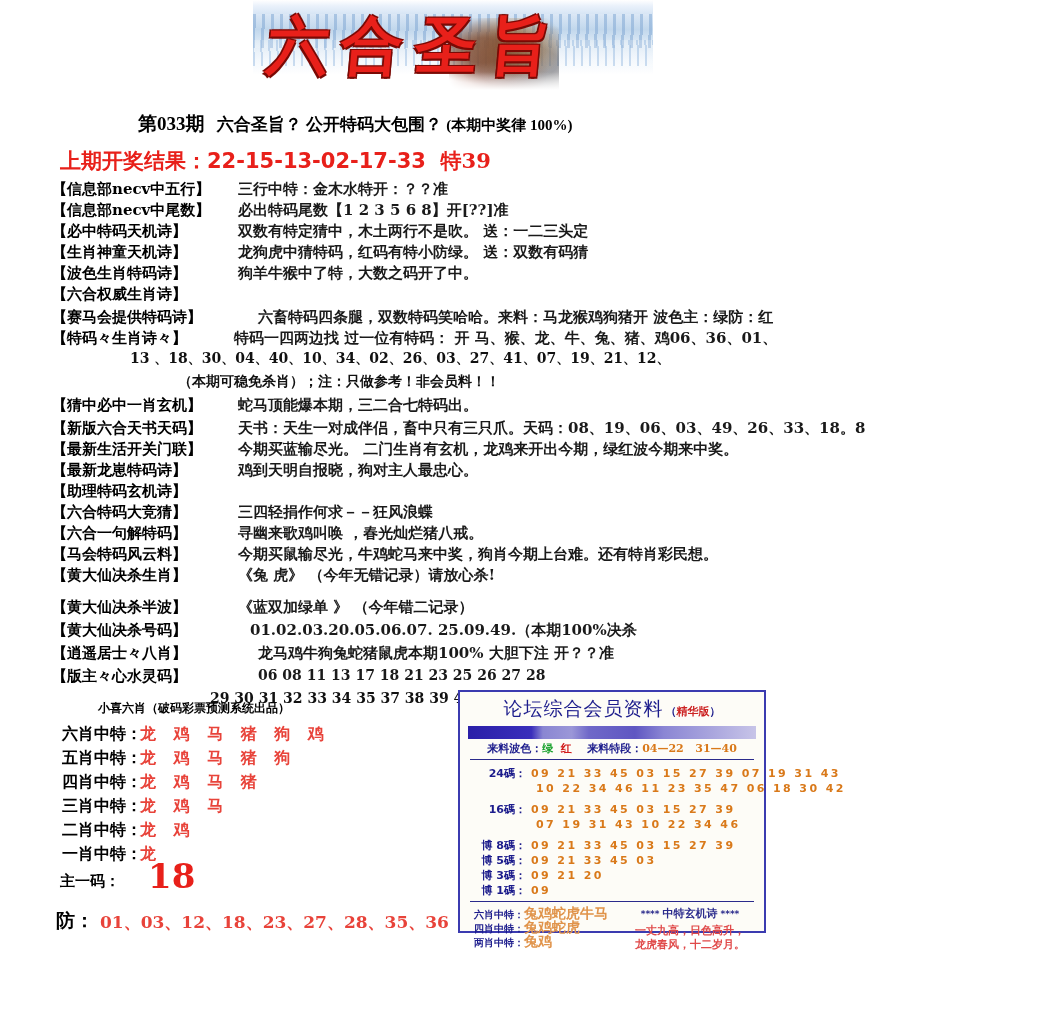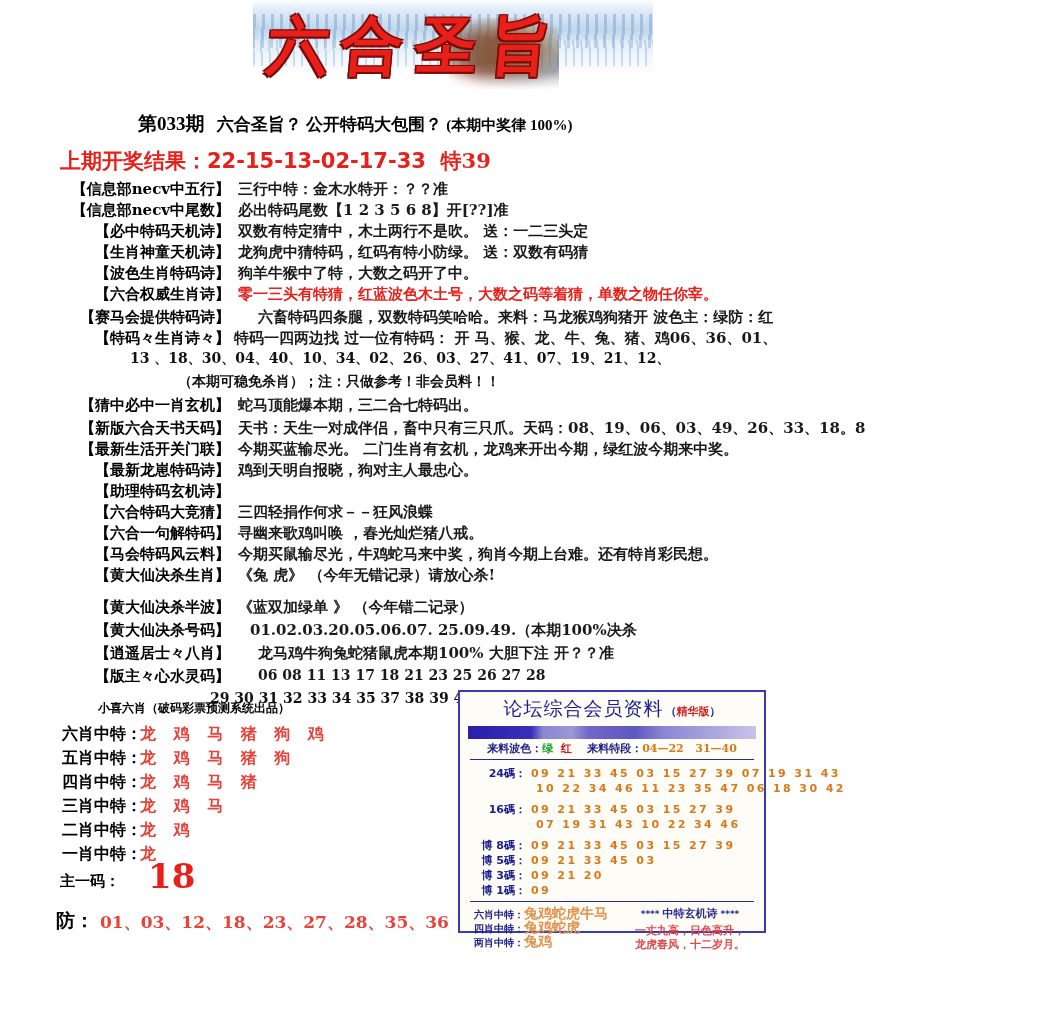--- a/index.html
+++ b/index.html
@@ -80,21 +80,21 @@
   #result-line .nums{font-family:"DejaVu Sans","Liberation Sans",sans-serif;}
 
   
   #list{
     position:absolute;left:0;top:180px;width:1062px;
   }
   .row{
     display:block;height:21px;white-space:nowrap;position:relative;
   }
   .lbl{
-    position:absolute;left:52px;width:178px;text-align:right;
+    position:absolute;left:52px;width:178px;text-align:left;
     font-family:"DejaVu Serif","Liberation Serif",serif;
     font-size:15px;font-weight:bold;color:#000;
   }
   .val{
     position:absolute;left:238px;
     font-family:"DejaVu Serif","Liberation Serif",serif;
     font-size:15px;font-weight:bold;color:#1a1a1a;
   }
   .val.red{color:#e8201a;}
   .val.ind1{left:258px;}
@@ -265,21 +265,20 @@
   <div class="row">
     <span class="lbl">【生肖神童天机诗】</span>
     <span class="val">龙狗虎中猜特码，红码有特小防绿。 送：双数有码猜</span>
   </div>
   <div class="row">
     <span class="lbl">【波色生肖特码诗】</span>
     <span class="val">狗羊牛猴中了特，大数之码开了中。</span>
   </div>
   <div class="row tall">
     <span class="lbl">【六合权威生肖诗】</span>
-    <span class="val red">零一三头有特猜，红蓝波色木土号，大数之码等着猜，单数之物任你宰。</span>
   </div>
   <div class="row">
     <span class="lbl">【赛马会提供特码诗】</span>
     <span class="val ind1">六畜特码四条腿，双数特码笑哈哈。来料：马龙猴鸡狗猪开 波色主：绿防：红</span>
   </div>
   <div class="row">
     <span class="lbl">【特码々生肖诗々】</span>
     <span class="val ind2">特码一四两边找  过一位有特码： 开 马、猴、龙、牛、兔、猪、鸡06、36、01、</span>
   </div>
 

